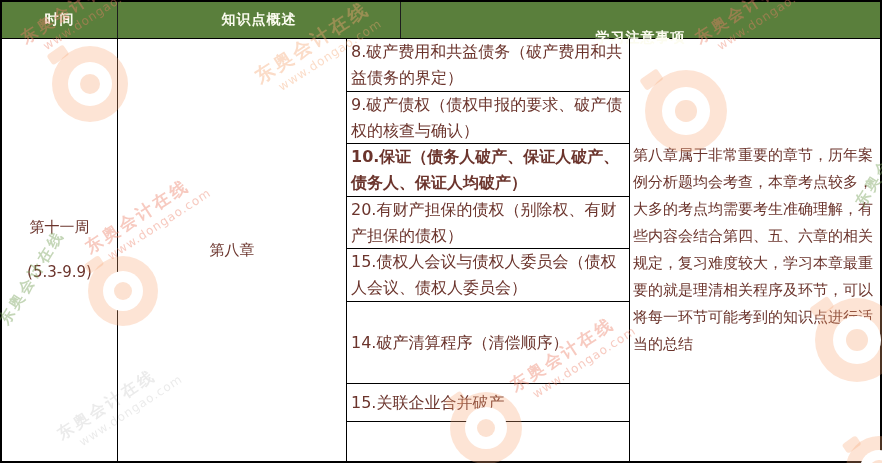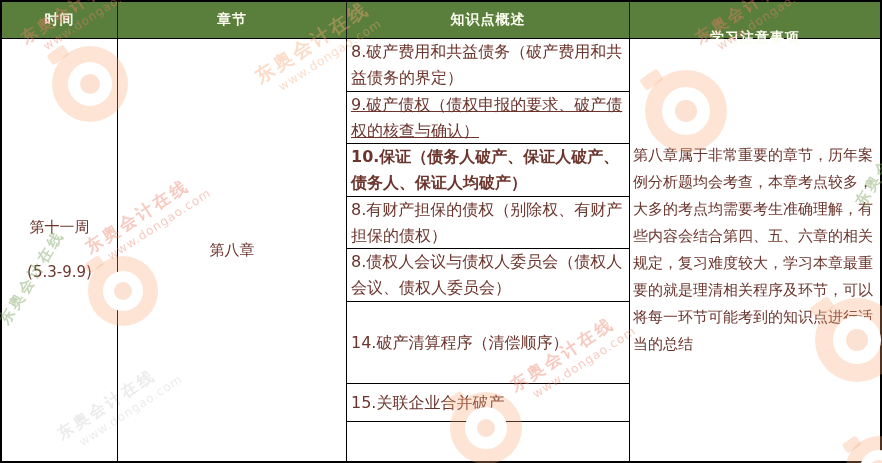--- a/index.html
+++ b/index.html
@@ -27,21 +27,21 @@
   .center-col {
     display:flex; flex-direction:column; justify-content:center; align-items:center;
     text-align:center; color:#6b342c; font-size:15px; line-height:27px;gap:18px;
   }
   .kp-col { display:flex; flex-direction:column; }
   .kp-row {
     display:flex; align-items:center; padding:0 6px 0 4px;
     border-bottom:1px solid #000; color:#6b342c; font-size:16px; line-height:26px;
   }
   .kp-row:nth-child(1){ height:53px; }
-  .kp-row:nth-child(2){ height:52px;text-decoration:underline; }
+  .kp-row:nth-child(2){ height:52px; }
   .kp-row:nth-child(3){ height:53px;font-weight:bold; }
   .kp-row:nth-child(4){ height:52px; }
   .kp-row:nth-child(5){ height:53px; }
   .kp-row:nth-child(6){ height:82px; }
   .kp-row:nth-child(7){ height:38px; }
   .kp-row:nth-child(8){ flex:1; border-bottom:none; }
   .notes-col { display:flex; align-items:center; padding:0 4px 0 3px; }
   .notes-col p { color:#6b342c; font-size:15px; line-height:27px; text-align:left; }
   
   .wm-layer { position:absolute; inset:0; z-index:2; pointer-events:none; }
@@ -117,21 +117,20 @@
       </div>
     <div class="wm-logo" style="left:846px; top:436px; width:66px; height:66px;">
         <i></i>
       </div>
   </div>
 
   <div class="tbl">
 
     <div class="thead">
       <div class="th w1">时间</div>
-      <div class="th w2">章节</div>
       <div class="th w3">知识点概述</div>
       <div class="th w4">学习注意事项</div>
     </div>
 
     <div class="tbody">
 
       <div class="col w1 center-col">
         <div>第十一周</div>
         <div>(5.3-9.9)</div>
       </div>
@@ -144,24 +143,24 @@
         <div class="kp-row">
             <span>8.破产费用和共益债务（破产费用和共益债务的界定）</span>
           </div>
         <div class="kp-row">
             <span>9.破产债权（债权申报的要求、破产债权的核查与确认）</span>
           </div>
         <div class="kp-row">
             <span>10.保证（债务人破产、保证人破产、债务人、保证人均破产）</span>
           </div>
         <div class="kp-row">
-            <span>8.有财产担保的债权（别除权、有财产担保的债权）</span>
+            <span>20.有财产担保的债权（别除权、有财产担保的债权）</span>
           </div>
         <div class="kp-row">
-            <span>8.债权人会议与债权人委员会（债权人会议、债权人委员会）</span>
+            <span>15.债权人会议与债权人委员会（债权人会议、债权人委员会）</span>
           </div>
         <div class="kp-row">
             <span>14.破产清算程序（清偿顺序）</span>
           </div>
         <div class="kp-row">
             <span>15.关联企业合并破产</span>
           </div>
       </div>
 
       <div class="col w4 notes-col">

